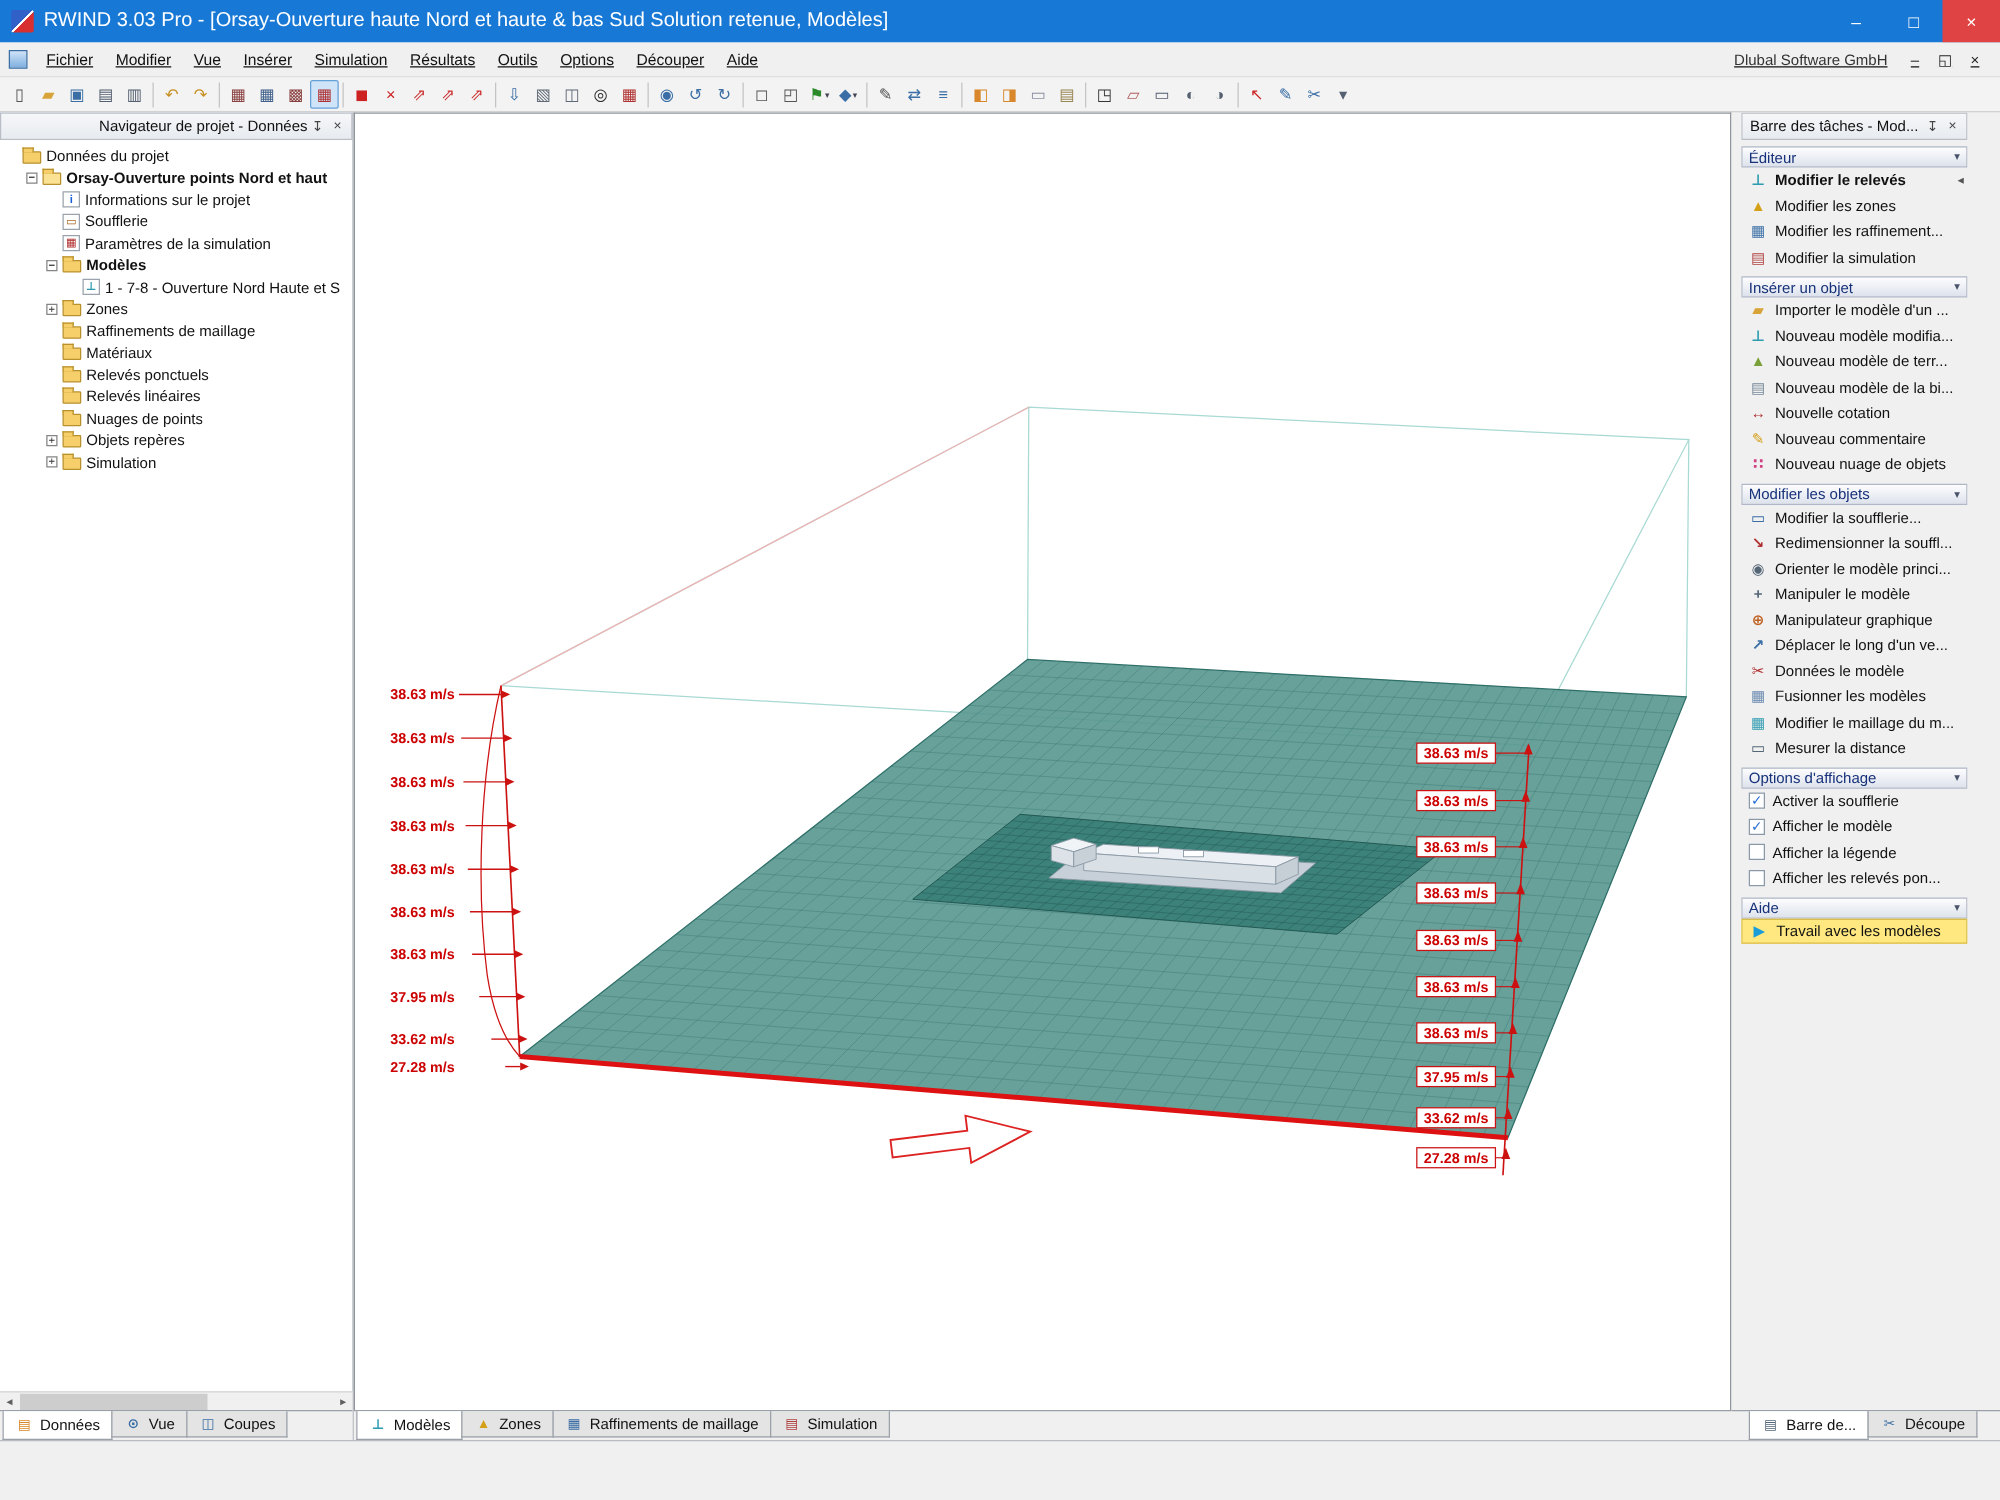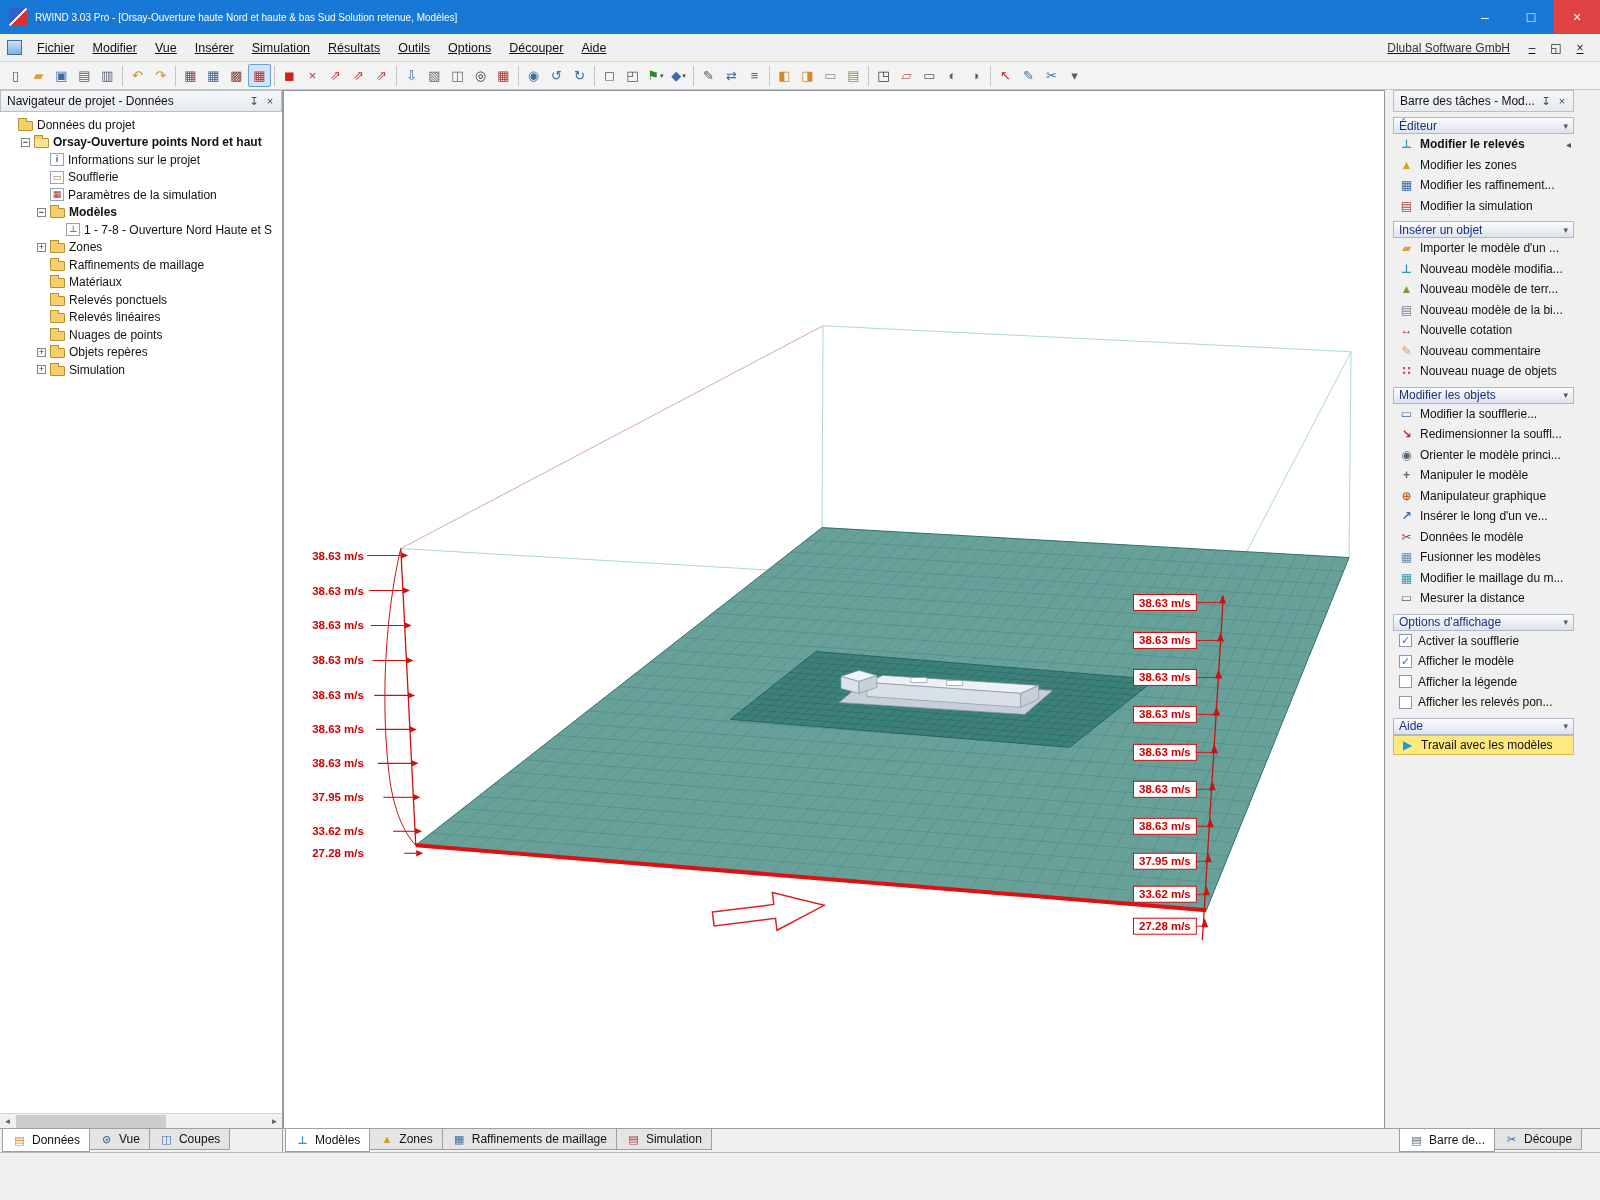--- a/index.html
+++ b/index.html
@@ -3,21 +3,21 @@
 <meta charset="utf-8">
 <style>
   * { box-sizing: border-box; margin: 0; padding: 0; }
   html,body { width:1600px; height:1200px; overflow:hidden; }
   body { font-family:"Liberation Sans","DejaVu Sans",sans-serif; font-size:12px; background:#f0f0f0; display:flex; flex-direction:column; color:#111; }
 
   
   .titlebar { height:34px; background:#1778d5; display:flex; align-items:center; color:#fff; flex:0 0 auto; }
   .appicon { width:18px; height:18px; margin:0 8px 0 9px; border-radius:2px;
              background:linear-gradient(135deg,#3060c8 0 47%,#ffffff 47% 53%,#d83030 53% 100%); flex:0 0 auto; }
-  .titlebar .title { flex:1; font-size:10px; white-space:nowrap; overflow:hidden; }
+  .titlebar .title { flex:1; font-size:16px; white-space:nowrap; overflow:hidden; }
   .wbtn { width:46px; height:34px; display:flex; align-items:center; justify-content:center; font-size:14px; cursor:default; }
   .wbtn.close { background:#e04343; }
 
   
   .menubar { height:28px; background:#f0f0f0; border-bottom:1px solid #d9d9d9; display:flex; align-items:center; flex:0 0 auto;text-decoration:underline; }
   .childicon { width:15px; height:15px; margin:0 6px 0 7px; border:1px solid #3a6ea5; background:linear-gradient(180deg,#cfe2f7,#7fb0e0); flex:0 0 auto; }
   .menu-items { display:flex; height:100%; }
   .mitem { padding:0 9px; display:flex; align-items:center; font-size:12.5px; }
   .vendor { margin-left:auto; color:#333; padding-right:10px; }
   .mbtn { width:24px; height:22px; display:flex; align-items:center; justify-content:center; color:#222; font-size:12px; border:1px solid transparent; }
@@ -28,21 +28,21 @@
   .tbtn { width:23px; height:23px; display:flex; align-items:center; justify-content:center; border:1px solid transparent; border-radius:2px; position:relative; }
   .tbtn .tglyph { font-size:13px; line-height:1; }
   .tbtn .dd { font-size:7px; color:#445; margin-left:1px; }
   .tbtn.pressed { background:#cfe4f8; border-color:#66a0d8; }
   .tsep { width:1px; height:20px; background:#c4c4c4; margin:0 3px; flex:0 0 auto; }
 
   
   .main { flex:1; display:flex; min-height:0; }
 
   
-  .navpanel { width:283px; background:#fff; border-right:1px solid #9aa0a8; display:flex; flex-direction:column; flex:0 0 auto; }
+  .navpanel { width:283px; background:#fff; border-right:1px solid #9aa0a8; display:flex; flex-direction:column; flex:0 0 auto;text-align:right; }
   .panel-head { height:22px; background:linear-gradient(180deg,#f6f7f9,#e7eaef); border:1px solid #b8bdc6; display:flex; align-items:center; padding:0 3px 0 6px; font-size:12px; flex:0 0 auto; }
   .ph-title { flex:1; white-space:nowrap; overflow:hidden; }
   .phbtn { width:16px; height:16px; display:flex; align-items:center; justify-content:center; font-size:11px; color:#444; border:1px solid transparent; }
 
   .tree { flex:1; overflow:hidden; padding-top:4px; }
   .tree-row { height:17.5px; display:flex; align-items:center; white-space:nowrap; font-size:12px; }
   .tree-row.bold { font-weight:bold; }
   .tlabel { margin-left:4px; overflow:hidden; }
   .expander { width:9px; height:9px; border:1px solid #848484; background:#fff; display:inline-flex; align-items:center; justify-content:center; font-size:9px; line-height:1; color:#333; margin-right:4px; flex:0 0 auto; }
   .xsp { width:13px; flex:0 0 auto; }
@@ -693,21 +693,21 @@
           <div class="task-item">
             <span class="gicon" style="color: rgb(85, 102, 119);">+</span>
             <span class="ti-label">Manipuler le modèle</span>
           </div>
           <div class="task-item">
             <span class="gicon" style="color: rgb(192, 96, 32);">⊕</span>
             <span class="ti-label">Manipulateur graphique</span>
           </div>
           <div class="task-item">
             <span class="gicon" style="color: rgb(58, 110, 165);">↗</span>
-            <span class="ti-label">Insérer le long d'un ve...</span>
+            <span class="ti-label">Déplacer le long d'un ve...</span>
           </div>
           <div class="task-item">
             <span class="gicon" style="color: rgb(176, 48, 48);">✂</span>
             <span class="ti-label">Données le modèle</span>
           </div>
           <div class="task-item">
             <span class="gicon" style="color: rgb(106, 138, 176);">▦</span>
             <span class="ti-label">Fusionner les modèles</span>
           </div>
           <div class="task-item">

